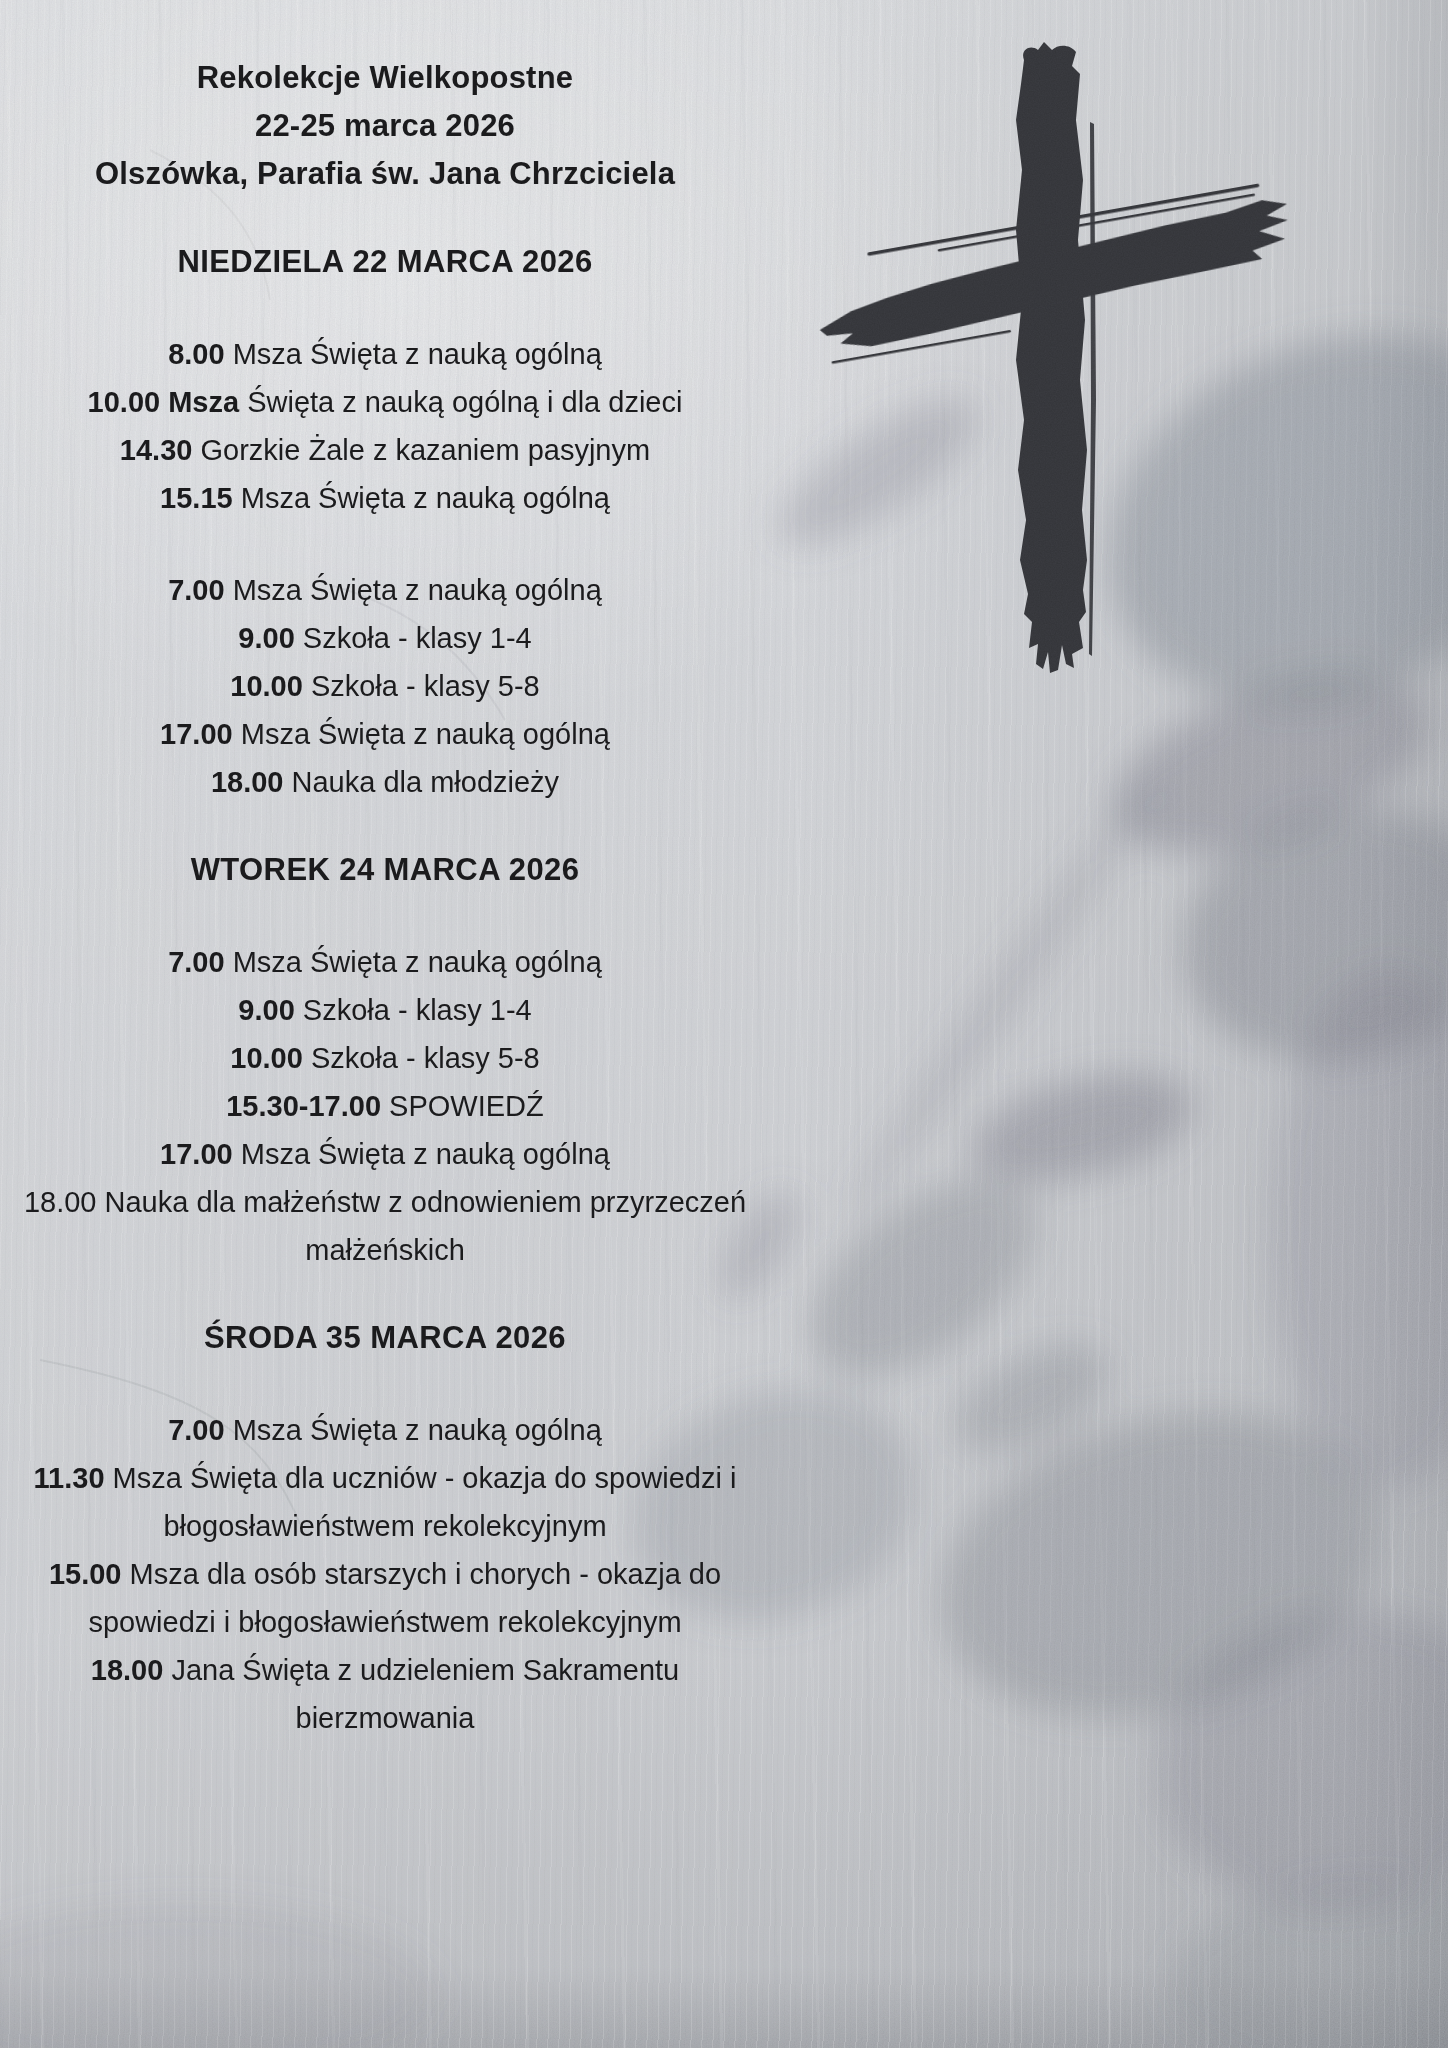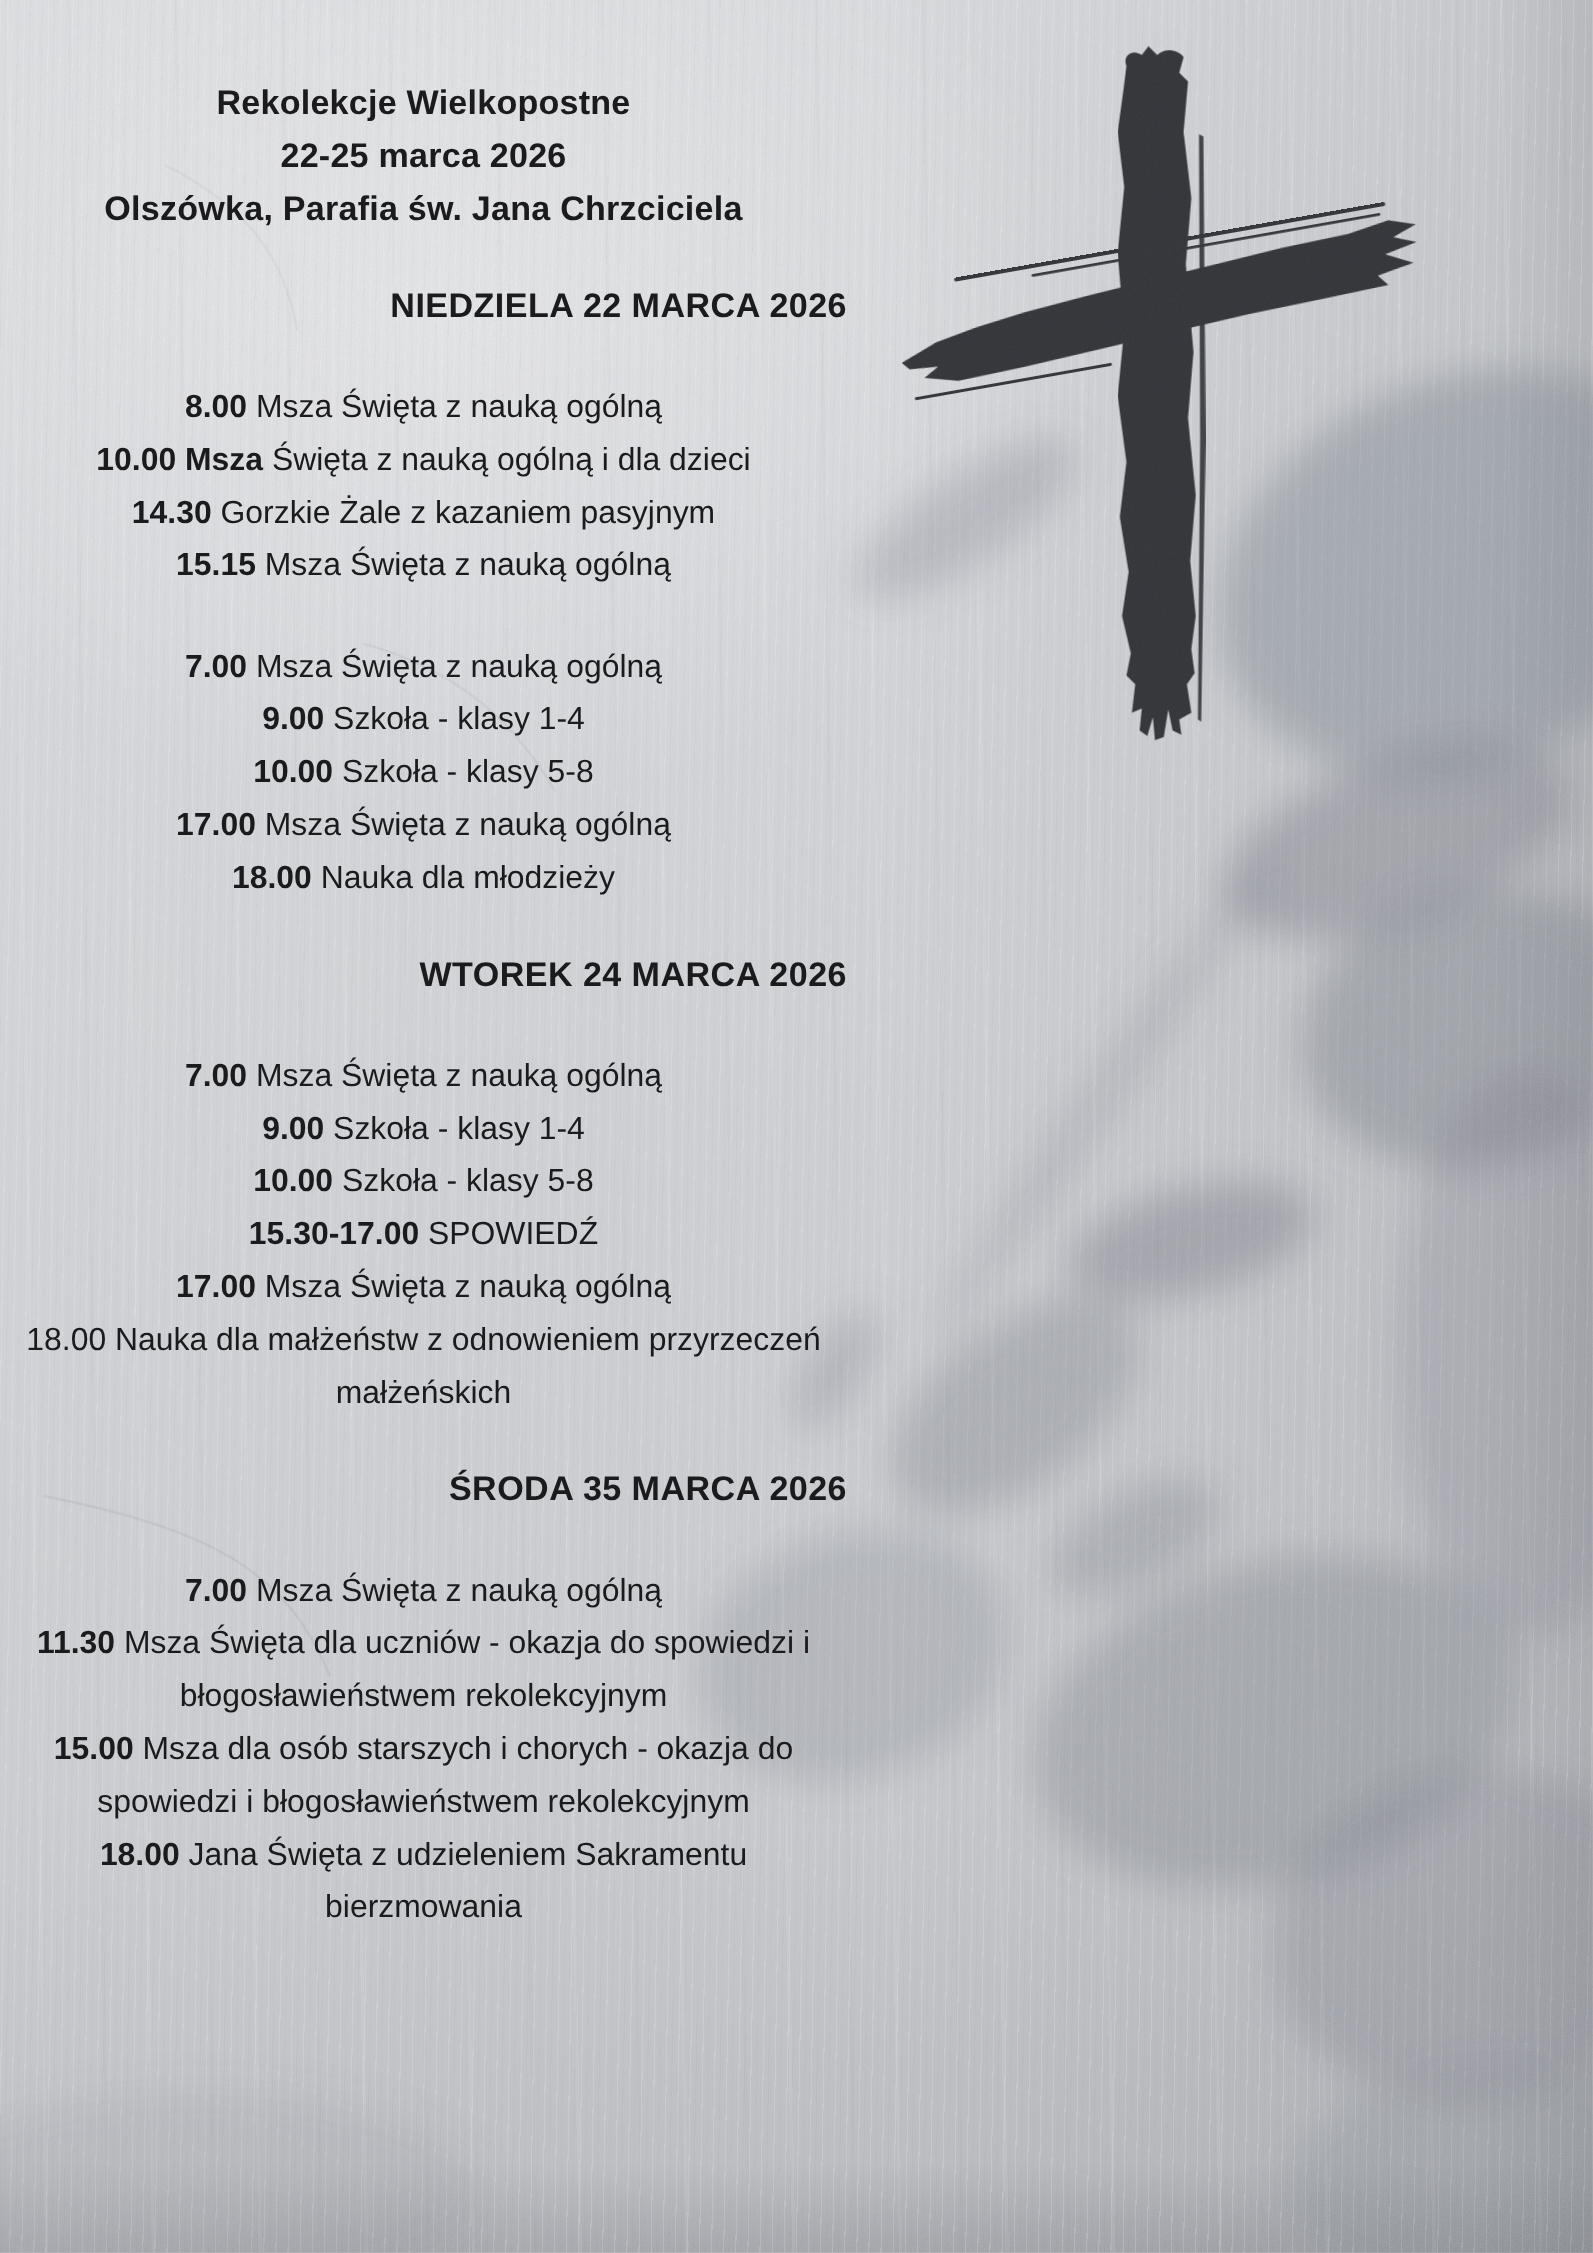--- a/index.html
+++ b/index.html
@@ -16,24 +16,24 @@
     position:absolute;inset:0;z-index:1;pointer-events:none;
     background:
       repeating-linear-gradient(91deg, rgba(255,255,255,0.20) 0 1px, rgba(255,255,255,0) 1px 5px, rgba(110,114,122,0.05) 5px 6px, rgba(255,255,255,0) 6px 11px),
       repeating-linear-gradient(89deg, rgba(130,134,142,0.05) 0 3px, rgba(255,255,255,0) 3px 41px, rgba(255,255,255,0.10) 41px 44px, rgba(255,255,255,0) 44px 97px);
     opacity:.9;
   }
   svg.decor{position:absolute;left:0;top:0;z-index:2;pointer-events:none;}
   .content{
     position:absolute;left:0;top:0;width:770px;z-index:3;
     text-align:center;color:#1b1b1d;
-    padding-top:70px;
+    padding-top:54px;
   }
   .title-line{font-size:31px;font-weight:700;line-height:48px;white-space:nowrap;letter-spacing:.2px;}
-  .day-header{font-size:31px;font-weight:700;line-height:48px;margin:40px 0 0 0;white-space:nowrap;letter-spacing:.4px;text-align:right;}
+  .day-header{font-size:31px;font-weight:700;line-height:48px;margin:40px 0 0 0;white-space:nowrap;letter-spacing:.4px;}
   .day-lines{margin-top:44px;}
   .sched-line{font-size:29px;line-height:48px;white-space:nowrap;}
   .sched-line b{font-weight:700;}
 </style>
 </head>
 <body>
 
 <div class="streaks"></div>
 
 <svg class="decor" width="1448" height="2048" viewBox="0 0 1448 2048">

